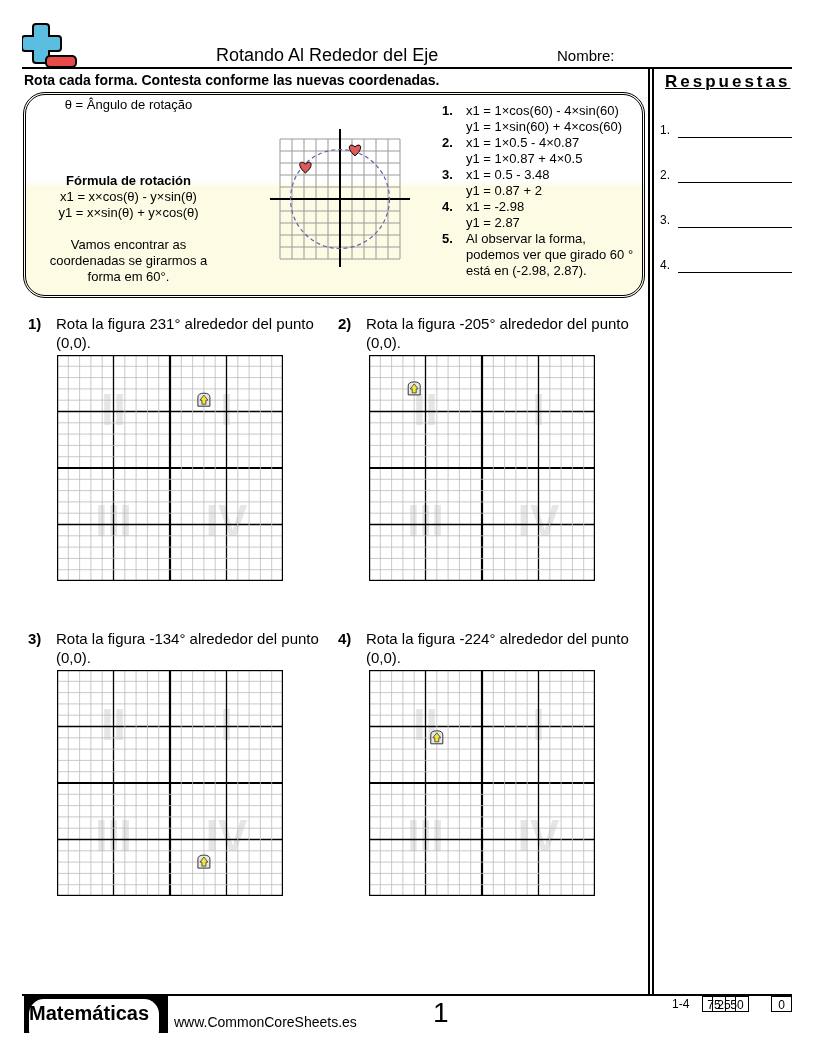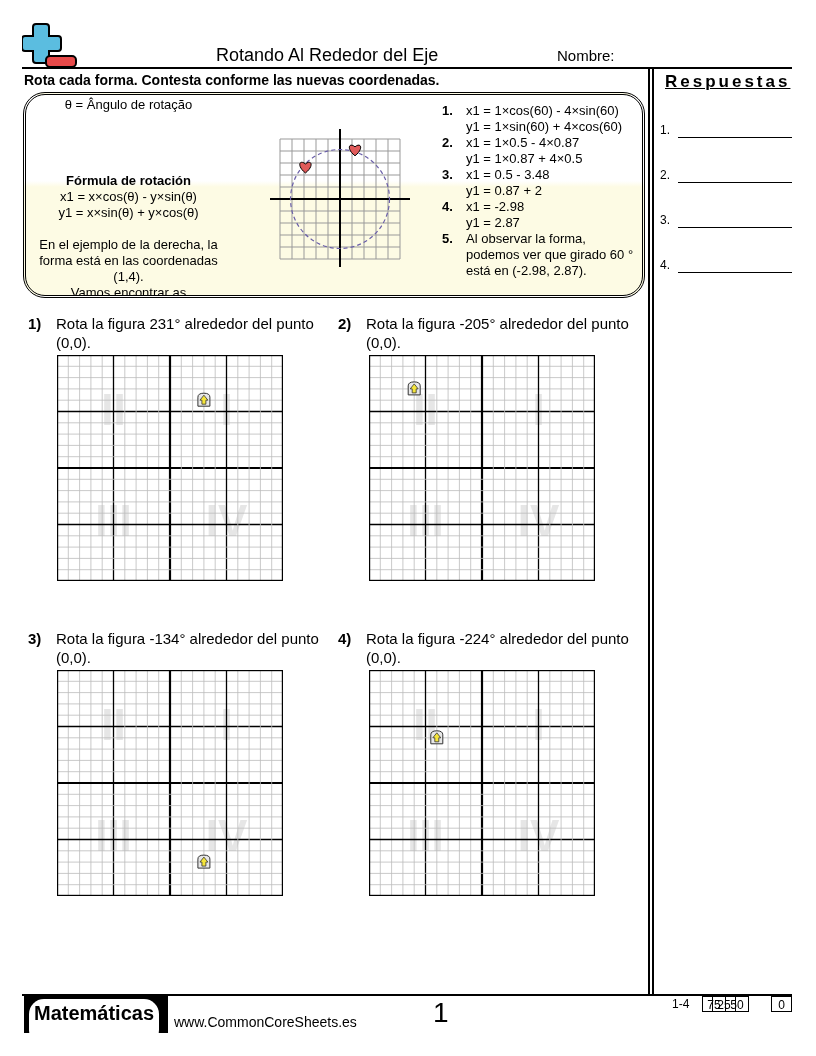--- a/index.html
+++ b/index.html
@@ -22,21 +22,21 @@
   .ex-right { position:absolute; left:416px; top:8px; width:200px; font-size:13px; line-height:16px; }
   .step { display:flex; }
   .step .num { width:24px; font-weight:bold; }
   .step .txt { flex:1; text-align:left; }
   .q { font-size:15px; line-height:19px; }
   .q .qn { font-weight:bold; position:absolute; left:0; }
   .q .qt { position:absolute; left:28px; width:290px; }
   .grid { width:226px; height:226px; }
   .footline { left:22px; top:994px; width:770px; height:2px; background:#000; }
   .brand { left:24px; top:996px; width:144px; height:37px; background:#000; }
-  .brand-pill { position:absolute; left:5px; top:3px; width:130px; height:46px; background:#fff; border-radius:15px; font-weight:bold; font-size:20px; text-align:center; line-height:29px; }
+  .brand-pill { position:absolute; left:5px; top:3px; width:130px; height:46px; background:#fff; border-radius:15px; font-weight:bold; font-size:20px; text-align:left; line-height:29px; }
   .site { left:174px; top:1014px; font-size:14px; }
   .pagenum { left:433px; top:997px; font-size:28px; }
   .score-label { left:672px; top:997px; font-size:12px; }
   .score-box { top:996px; height:16px; border:1px solid #000; font-size:12px; text-align:center; line-height:16px; box-sizing:border-box; }
 </style>
 </head>
 <body>
 
 <svg class="abs logo" viewBox="0 0 58 48">
   <path d="M14 2 h10 a3 3 0 0 1 3 3 v9 h9 a3 3 0 0 1 3 3 v9 a3 3 0 0 1 -3 3 h-9 v9 a3 3 0 0 1 -3 3 h-10 a3 3 0 0 1 -3 -3 v-9 h-8 a3 3 0 0 1 -3 -3 v-9 a3 3 0 0 1 3 -3 h8 v-9 a3 3 0 0 1 3 -3z" fill="#5bbde0" stroke="#000" stroke-width="2"></path>
@@ -61,21 +61,20 @@
 <div class="abs ans-line" style="top:272px"></div>
 
 <div class="abs example-box">
   <div class="ex-left">
     <div>θ = Ângulo de rotação</div>
     <div style="height:16px"></div>
     <div class="bold">Fórmula de rotación</div>
     <div>x1 = x×cos(θ) - y×sin(θ)</div>
     <div>y1 = x×sin(θ) + y×cos(θ)</div>
     <div style="height:16px"></div>
-    <div>En el ejemplo de la derecha, la forma está en las coordenadas (1,4).</div>
     <div style="padding:0 12px">Vamos encontrar as coordenadas se girarmos a forma em 60°.</div>
   </div>
   <svg id="ex-diagram" style="position:absolute;left:244px;top:34px;" width="140" height="138">
       <g>
         <line x1="10" y1="10" x2="10" y2="130" stroke="#999" stroke-width="1"></line>
         <line x1="10" y1="10" x2="130" y2="10" stroke="#999" stroke-width="1"></line>
         <line x1="22" y1="10" x2="22" y2="130" stroke="#999" stroke-width="1"></line>
         <line x1="10" y1="22" x2="130" y2="22" stroke="#999" stroke-width="1"></line>
         <line x1="34" y1="10" x2="34" y2="130" stroke="#999" stroke-width="1"></line>
         <line x1="10" y1="34" x2="130" y2="34" stroke="#999" stroke-width="1"></line>

